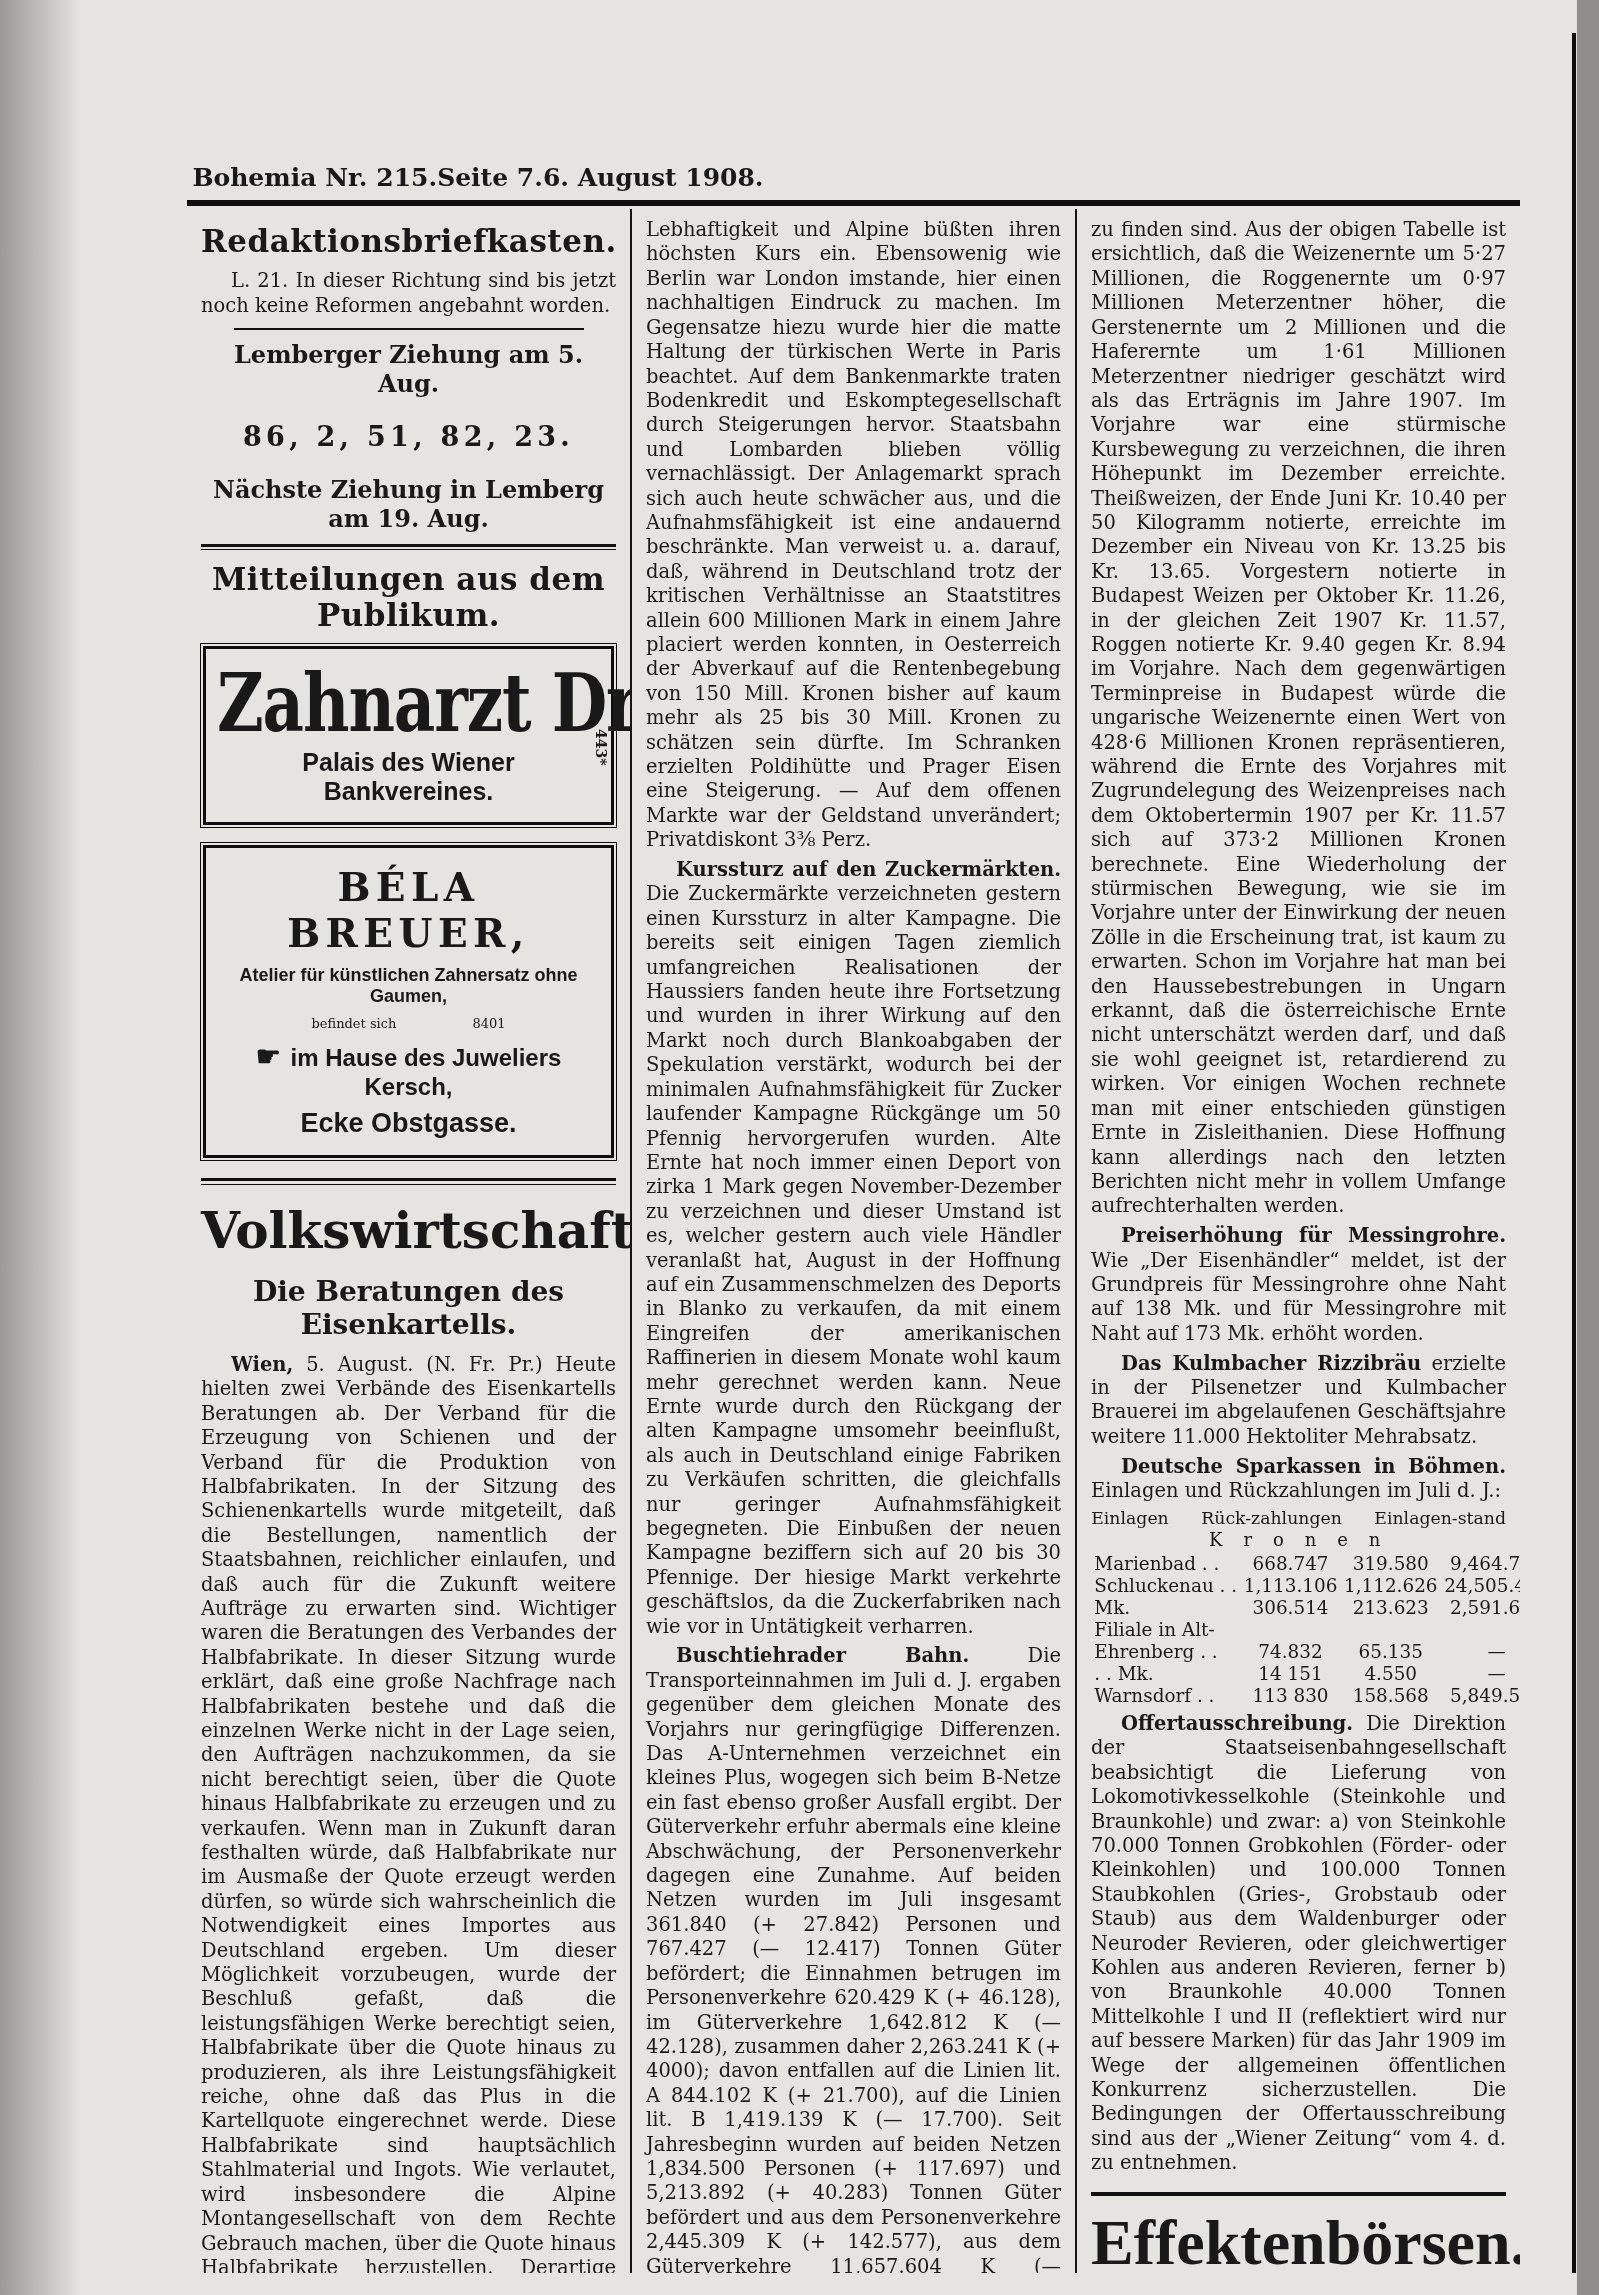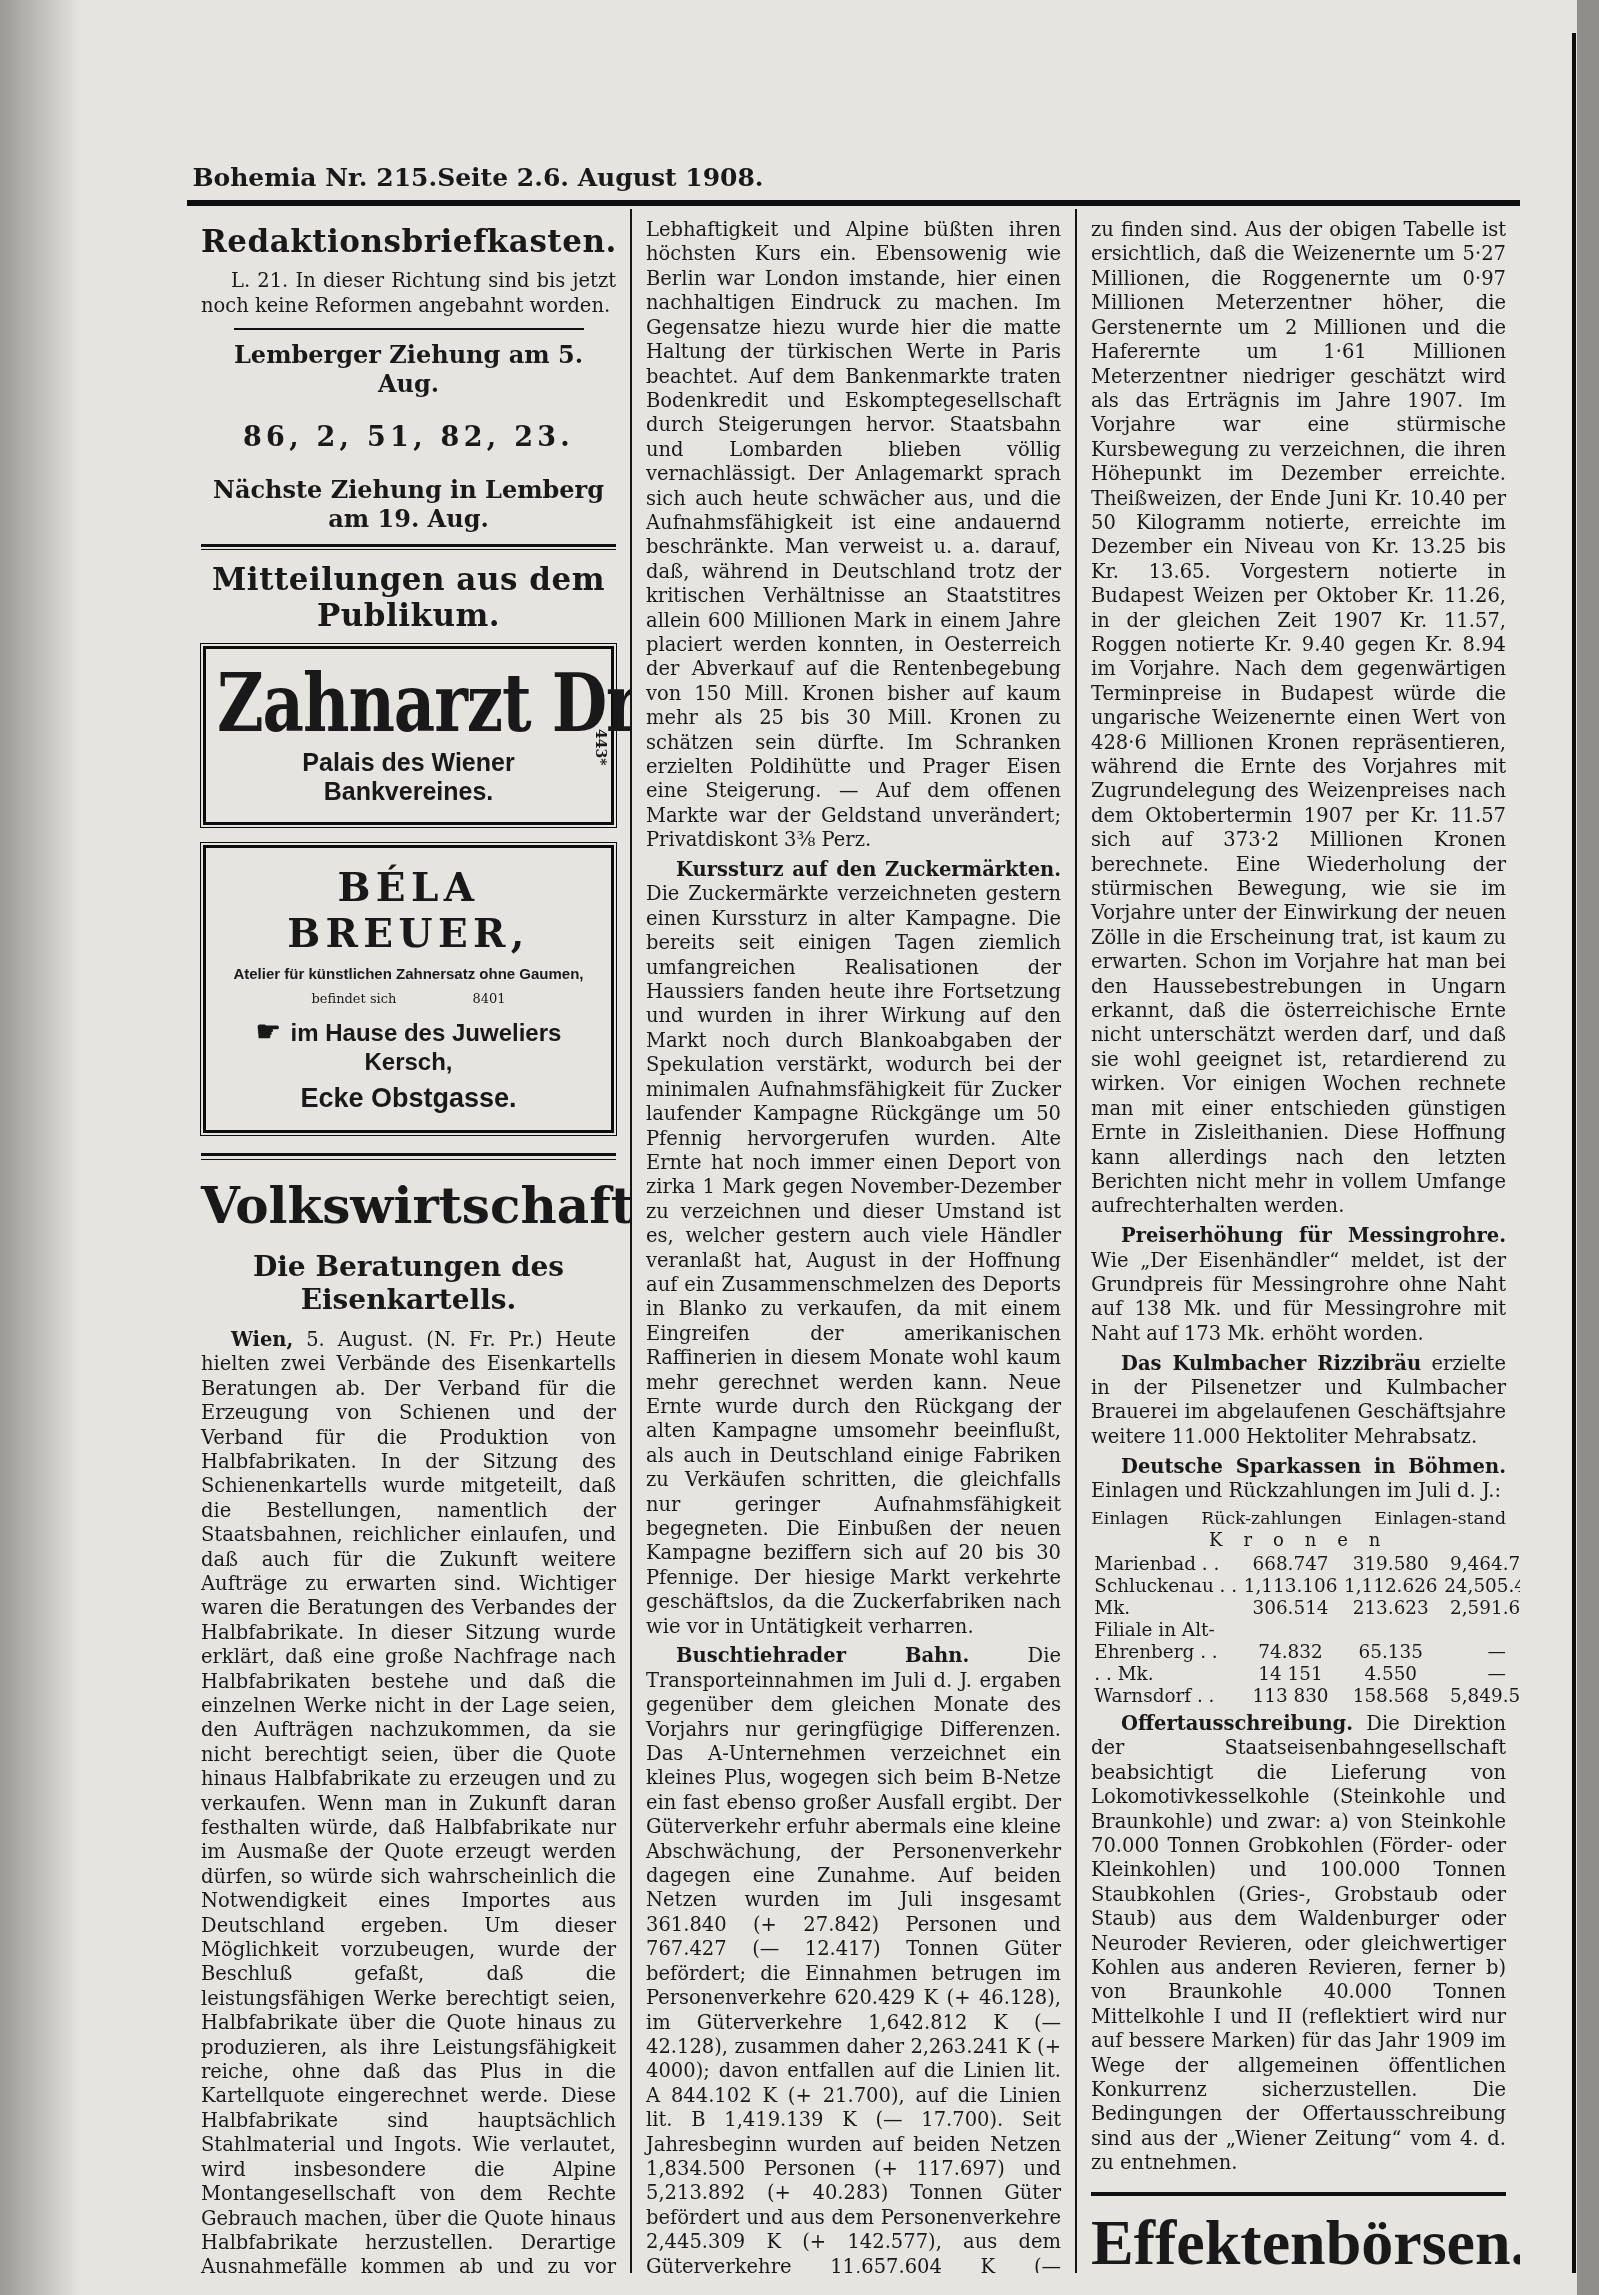--- a/index.html
+++ b/index.html
@@ -24,21 +24,21 @@
   .lottery{text-align:center;font-weight:bold;}
   .lottery .l1{font-size:24px;margin:3.3px 0;}
   .lottery .l2{font-size:27px;letter-spacing:4.3px;margin:23px 0;}
   .lottery .l3{font-size:24px;margin:3.3px 0;}
   .adbox{border:3.8px solid #0d0d0d;outline:1.6px solid #0d0d0d;outline-offset:2.2px;margin:13px 2.2px 19.5px 2.2px;padding:16.3px 10.8px;text-align:center;position:relative;}
   .ad1-l1{font-size:64px;font-weight:bold;font-family:"DejaVu Serif",serif;transform:scaleY(1.25);white-space:nowrap;letter-spacing:-1.1px;}
   .ad1-l2{font-size:48px;font-weight:bold;letter-spacing:7.6px;margin-top:14px;}
   .ad1-l3{font-size:25px;font-weight:bold;font-family:"Liberation Sans",sans-serif;margin-top:7.6px;}
   .ad1-corner{position:absolute;right:2.2px;top:46%;font-size:14px;font-weight:bold;writing-mode:vertical-rl;}
   .ad2-l1{font-size:39px;font-weight:bold;letter-spacing:5.4px;}
-  .ad2-l2{font-size:15px;font-weight:bold;font-family:"Liberation Sans",sans-serif;margin-top:8.7px;}
+  .ad2-l2{font-size:18px;font-weight:bold;font-family:"Liberation Sans",sans-serif;margin-top:8.7px;}
   .ad2-l3{font-size:13px;margin-top:9px;display:flex;justify-content:center;gap:76px;}
   .ad2-l4{font-size:24px;font-weight:bold;font-family:"Liberation Sans",sans-serif;margin-top:8.7px;}
   .ad2-l5{font-size:27px;font-weight:bold;font-family:"Liberation Sans",sans-serif;margin-top:7.6px;}
   .hand{font-size:28px;margin-right:9.8px;}
   table{border-collapse:collapse;}
   table.spark{margin:2.2px auto 5.4px auto;font-size:18.4px;width:100%;}
   table.spark td{padding:0.5px 3.3px;white-space:nowrap;}
   table.spark td:nth-child(n+2){text-align:center;margin-top:44px;}
   .spark-head{font-size:17.3px;text-align:right;line-height:19.5px;display:flex;justify-content:flex-end;gap:32.5px;}
   .spark-kronen{text-align:center;font-size:18px;letter-spacing:7.6px;margin:1.1px 0;}
@@ -50,21 +50,21 @@
 
 <div class="sheet">
   <div class="edge-left"></div>
   <div class="edge-right-band"></div>
   <div class="edge-right"></div>
 
   <div class="content">
 
     <div class="masthead">
       <span>Bohemia Nr. 215.</span>
-      <span>Seite 2.</span>
+      <span>Seite 7.</span>
       <span>6. August 1908.</span>
     </div>
     <div class="head-rule"></div>
 
     <div class="cols">
 
       <div class="col">
         <h2 class="frak">Redaktionsbriefkasten.</h2>
         <p class="body">L. 21. In dieser Richtung sind bis jetzt noch keine Reformen angebahnt worden.</p>
         <div class="thinrule"></div>

